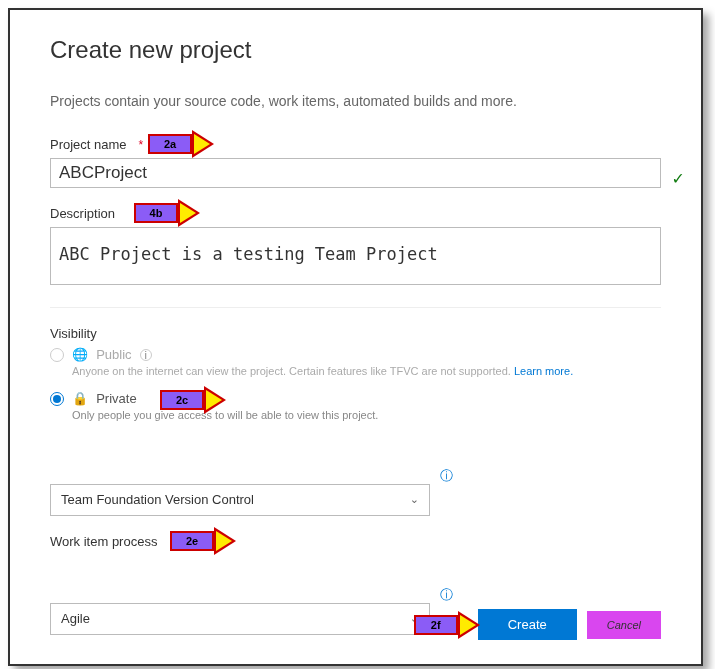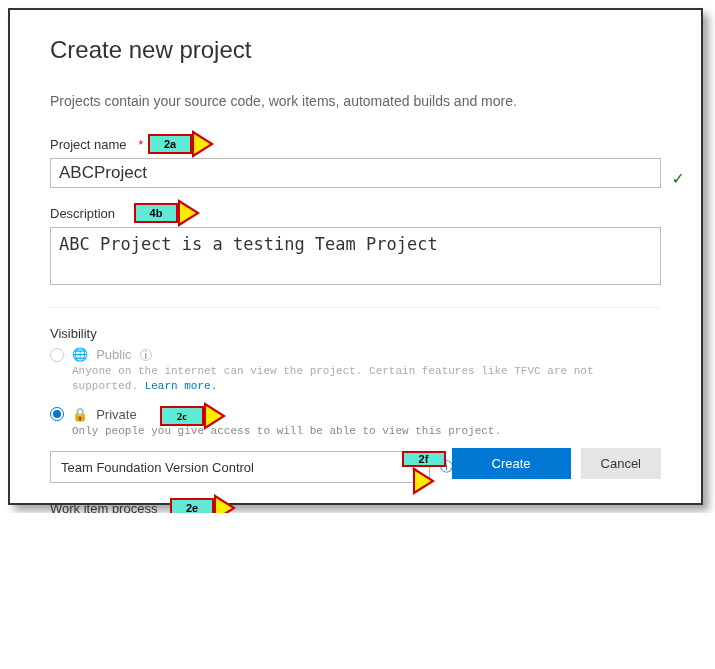--- a/index.html
+++ b/index.html
@@ -1,63 +1,63 @@
 <!DOCTYPE html>
 <html><head>
   <meta charset="utf-8">
   <style>
     * { box-sizing: border-box; margin: 0; padding: 0; }
     body { font-family: "Segoe UI", Arial, sans-serif; background: #fff; padding: 8px; }
     .frame {
-      width: 695px; height: 497px; border: 2px solid #333;
+      width: 695px; height: 658px; border: 2px solid #333;
       box-shadow: 6px 6px 8px rgba(0,0,0,0.35);
       padding: 26px 40px 24px 40px; position: relative; background: #fff;
     }
     h1 { font-size: 24px; font-weight: 300; color: #333; margin-bottom: 10px; }
     .subtitle { font-size: 14px; color: #666; margin-bottom: 28px; margin-top: 29px; }
     .field-label { font-size: 13px; color: #333; margin-bottom: 6px; display: flex; align-items: center; gap: 12px; position: relative; }
     .req { color: #d02; font-size: 12px; }
     .text-input {
       width: 100%; height: 30px; border: 1px solid #bbb; padding: 4px 8px;
       font-size: 17px; color: #333; outline: none;
     }
     .input-row { position: relative; margin-bottom: 18px; }
     .check { position: absolute; right: -24px; top: 32px; color: #107c10; font-size: 16px; }
-    textarea.text-input { height: 58px; resize: none; padding-top: 6px; }
+    textarea.text-input { height: 58px; resize: none; padding-top: 16px; }
     .divider { border: none; border-top: 1px solid #eee; margin: 14px 0 18px 0; }
     .vis-label { font-size: 13px; color: #333; margin-bottom: 6px; }
     .radio-row { display: flex; align-items: center; gap: 8px; font-size: 13px; color: #555; margin-bottom: 2px; }
     .radio-row.disabled { color: #aaa; }
     .radio-dot { width: 14px; height: 14px; border: 1.5px solid #888; border-radius: 50%; display: inline-flex; align-items: center; justify-content: center; background: #fff; }
     .radio-row.disabled .radio-dot { border-color: #ccc; }
     .radio-row.selected .radio-dot { border-color: #0078d4; }
     .radio-inner { width: 8px; height: 8px; border-radius: 50%; background: #0078d4; }
     .globe, .lock { font-size: 13px; }
     .info-icon { font-size: 11px; color: #888; border: 1px solid #ccc; border-radius: 50%; width: 12px; height: 12px; display: inline-flex; align-items: center; justify-content: center; }
-    .radio-sub { font-size: 11px; color: #888; margin: 0 0 12px 22px; line-height: 1.4; font-family: Liberation Mono, monospace; }
+    .radio-sub { font-size: 11px; color: #888; margin: 0 0 12px 22px; line-height: 1.4; }
     .radio-sub.disabled { color: #aaa; }
     .link { color: #0078d4; cursor: pointer; }
     .select-row { display: flex; align-items: center; gap: 10px; margin-bottom: 18px; }
     .select {
       width: 380px; height: 32px; border: 1px solid #bbb; padding: 11px 10px;
       display: flex; align-items: center; justify-content: space-between;
-      font-size: 13px; color: #333; cursor: pointer;
+      font-size: 13px; color: #333; cursor: pointer; margin-top: 48px;
     }
     .chev { color: #666; font-size: 11px; }
     .help { color: #0078d4; font-size: 13px; cursor: pointer; }
     .footer { position: absolute; right: 40px; bottom: 24px; display: flex; align-items: center; gap: 10px; }
-    .btn-primary { background: #0078d4; color: #fff; border: none; padding: 8px 40px; font-size: 13px; cursor: pointer; }
-    .btn-secondary { background: #e5e5e5; color: #333; border: none; padding: 8px 20px; font-size: 13px; cursor: pointer; }
+    .btn-primary { background: #0078d4; color: #fff; border: none; padding: 8px 30px; font-size: 13px; cursor: pointer; }
+    .btn-secondary { background: #d946ef; color: #333; border: none; padding: 8px 20px; font-size: 11px; cursor: pointer; font-style: italic; }
     
     .arrow {
       position: absolute; display: flex; align-items: center; height: 26px;
       pointer-events: none;
     }
     .arrow-shaft {
-      background: #5eead4; border: 2px solid #c00; height: 20px; width: 44px;
+      background: #8b5cf6; border: 2px solid #c00; height: 20px; width: 44px;
       display: flex; align-items: center; justify-content: center;
       font-size: 11px; font-weight: 700; color: #000;
     }
     .arrow-head {
       width: 0; height: 0; border-top: 14px solid transparent;
       border-bottom: 14px solid transparent; border-left: 22px solid #c00;
       position: relative;
     }
     .arrow-head::after {
       content: ""; position: absolute; left: -20px; top: -10px;
@@ -113,21 +113,21 @@
       <span>Anyone on the internet can view the project. Certain features like TFVC are not supported.</span>
       <span class="link">Learn more.</span>
     </div>
 
     <div class="radio-row selected" style="position:relative;">
       <span class="radio-dot">
           <span class="radio-inner"></span>
         </span>
       <span class="lock">🔒</span>
       <span>Private</span>
-      <div class="arrow" style="left: 110px; top: -4px; font-family: Liberation Serif, serif;">
+      <div class="arrow" style="left: 110px; top: -4px;">
         <div class="arrow-shaft">2c</div>
         <div class="arrow-head"></div>
       </div>
     </div>
     <div class="radio-sub">Only people you give access to will be able to view this project.</div>
   </div>
 
   <div class="section" style="margin-top:6px;">
     <div class="select-row">
       <div class="select">
@@ -149,21 +149,21 @@
     <div class="select-row">
       <div class="select">
         <span>Agile</span>
         <span class="chev">⌄</span>
       </div>
       <span class="help">ⓘ</span>
     </div>
   </div>
 
   <div class="footer">
-    <div class="arrow" style="position:relative; left:4px; top:0;flex-direction:column;">
+    <div class="arrow" style="position:relative; left:12px; top:0;">
       <div class="arrow-shaft">2f</div>
       <div class="arrow-head"></div>
     </div>
     <button class="btn-primary">Create</button>
     <button class="btn-secondary">Cancel</button>
   </div>
 
 </div>
 
 </body></html>

